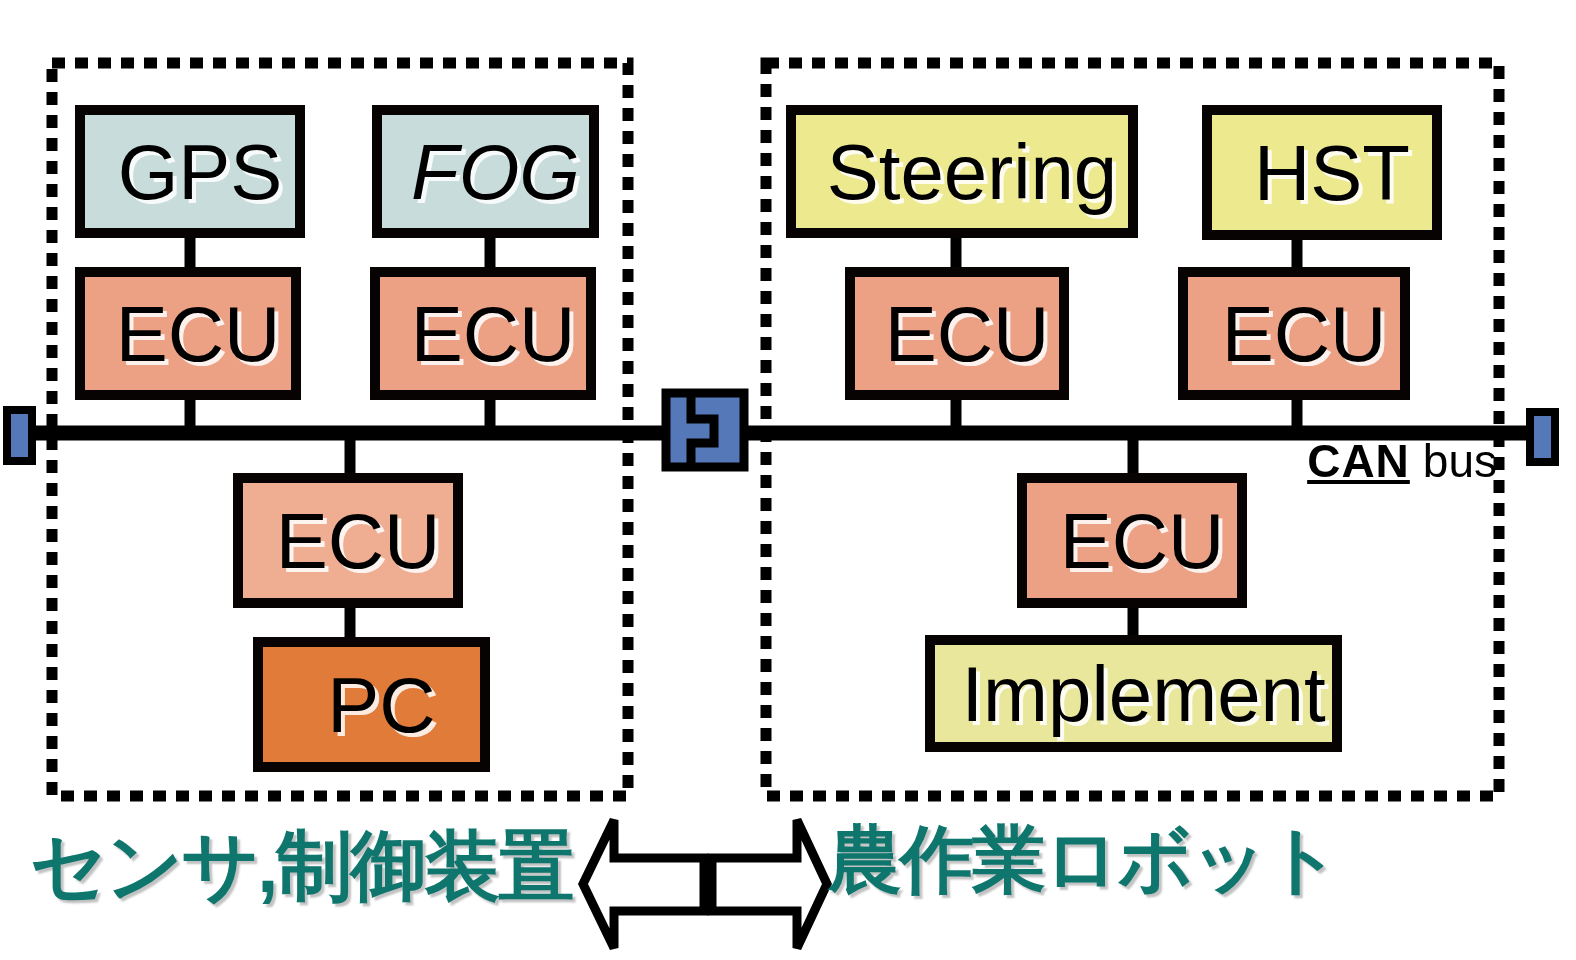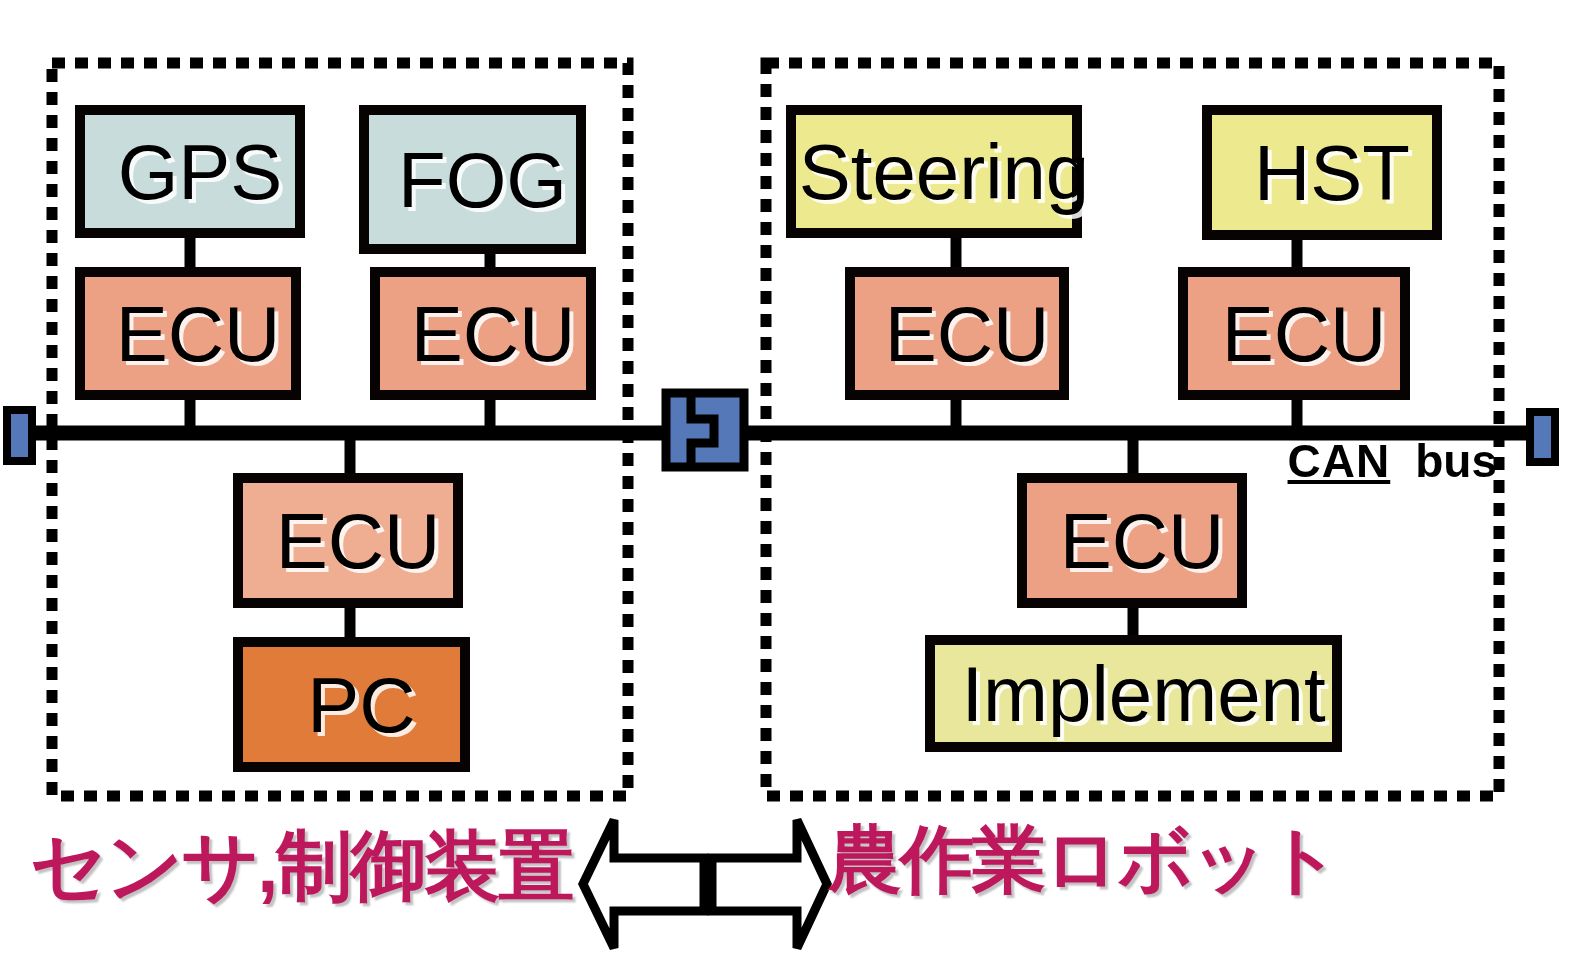--- a/index.html
+++ b/index.html
@@ -14,52 +14,52 @@
     position:absolute; box-sizing:border-box; border:10px solid #070302;
     display:flex; align-items:center; justify-content:center; z-index:2;padding-left:20px;
   }
   .node .lbl {
     font-size:78px; line-height:1; color:#000; white-space:nowrap;
     text-shadow:4px 4px 0 rgba(255,255,255,0.85);
   }
   .fill-sensor { background:#c7dcdb; }
   .fill-ecu    { background:#eca184; }
   .fill-ecu-light { background:#efad92; }
-  .fill-pc     { background:#e07b3a; }
+  .fill-pc     { background:#e07b3a;margin-left:20px; }
   .fill-act    { background:#ede98e; }
   .fill-impl   { background:#e9e79b; }
 
   
   .n-gps       { left:75px;   top:105px; width:230px; height:133px; }
-  .n-fog       { left:359px;  top:105px; width:227px; height:149px; }
-  .n-steering  { left:786px;  top:105px; width:296px; height:133px;text-align:right; }
+  .n-fog       { left:372px;  top:105px; width:227px; height:133px;font-style:italic; }
+  .n-steering  { left:786px;  top:105px; width:352px; height:133px;text-align:right; }
   .n-hst       { left:1178px; top:105px; width:240px; height:135px;margin-left:24px; }
   .n-ecu-gps   { left:75px;   top:267px; width:226px; height:133px; }
   .n-ecu-fog   { left:370px;  top:267px; width:226px; height:133px; }
   .n-ecu-steer { left:845px;  top:267px; width:224px; height:133px; }
   .n-ecu-hst   { left:1178px; top:267px; width:232px; height:133px; }
   .n-ecu-pc    { left:233px;  top:473px; width:230px; height:135px; }
   .n-ecu-impl  { left:1017px; top:473px; width:230px; height:135px; }
   .n-pc        { left:233px;  top:637px; width:237px; height:135px; }
   .n-implement { left:925px;  top:635px; width:417px; height:117px; }
 
   .caption {
-    position:absolute; z-index:2; color:#be185d; font-weight:700; line-height:1;
+    position:absolute; z-index:2; color:#0f766e; font-weight:700; line-height:1;
     white-space:nowrap; letter-spacing:-2px;
     text-shadow:3px 3px 2px rgba(120,120,120,0.45);
   }
   .caption-left  { left:30px;  top:828px; font-size:76px; }
   .caption-right { left:828px; top:828px; font-size:74px;font-family:Liberation Mono, monospace; }
 
   .can-label {
     position:absolute; z-index:2; top:438px; right:79px;
     font-size:46px; line-height:1; color:#000; white-space:nowrap;
   }
   .can-label .b { font-weight:700; letter-spacing:1px;text-decoration:underline; }
-  .can-label .r { font-weight:700; margin-left:25px; }
+  .can-label .r { font-weight:400; margin-left:13px; }
 </style>
 </head>
 <body>
 
 <div class="stage">
 
   <svg class="layer" viewBox="0 0 1576 960">
 
     <rect x="52" y="63" width="576" height="733" fill="none" stroke="#000" stroke-width="11" stroke-dasharray="13 10"></rect>
     <rect x="766" y="63" width="733" height="733" fill="none" stroke="#000" stroke-width="11" stroke-dasharray="13 10"></rect>

